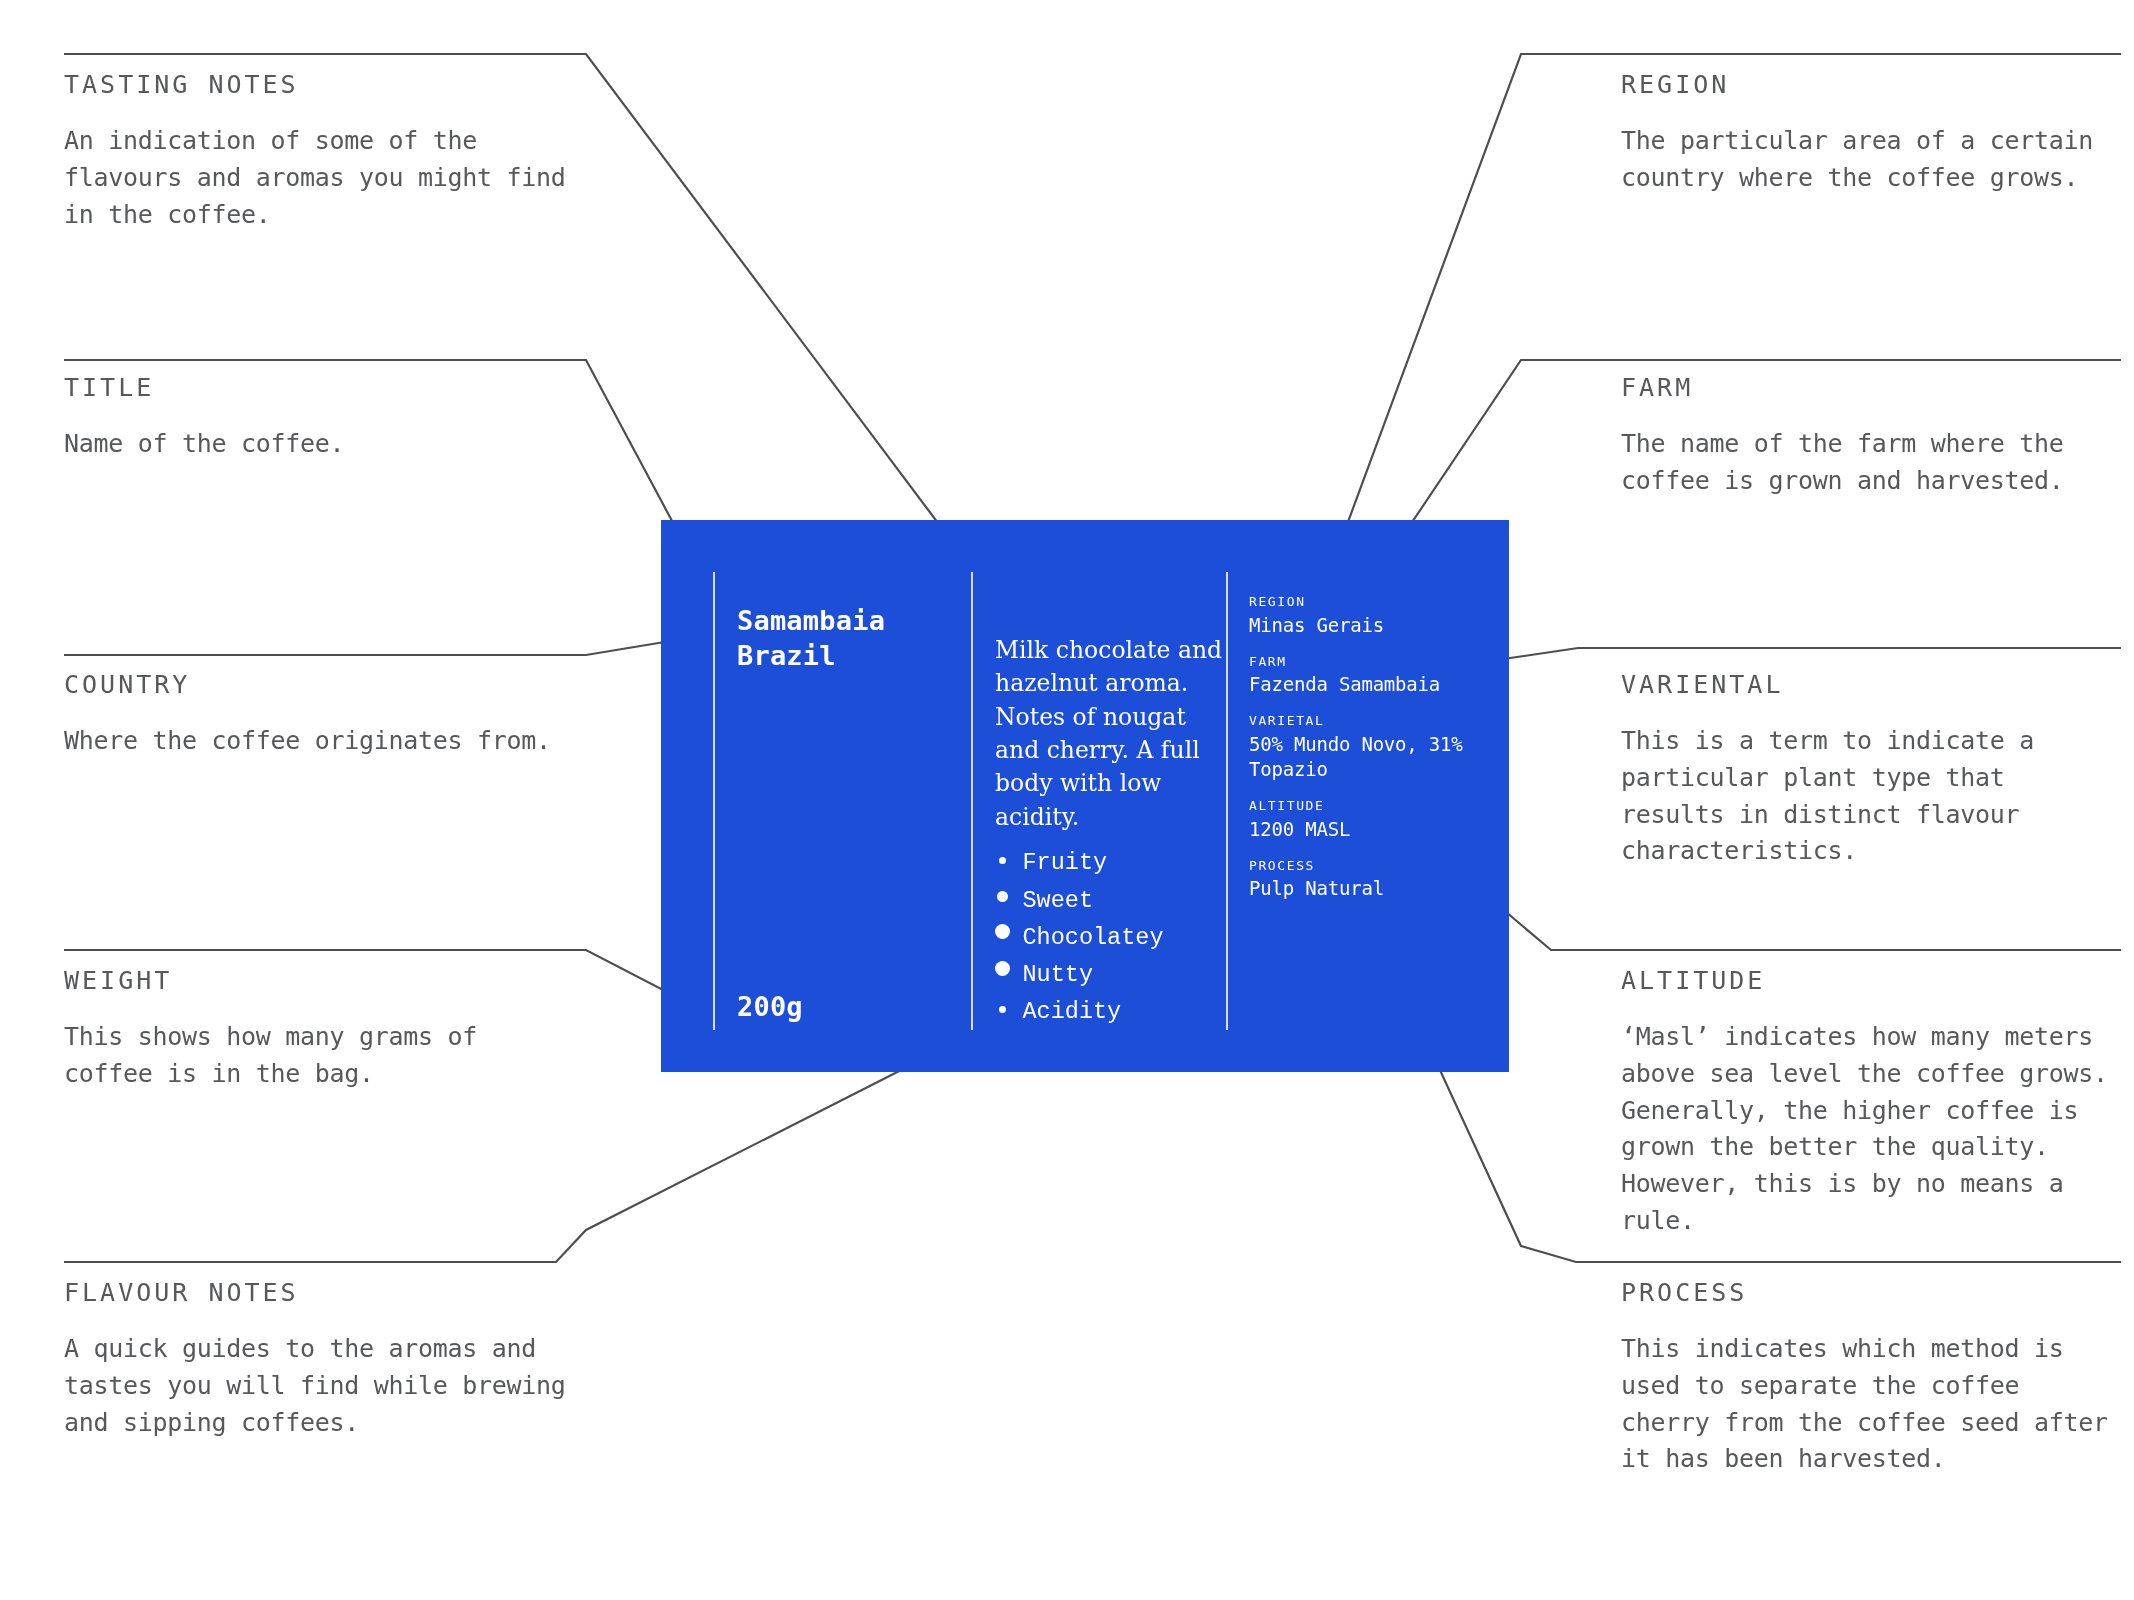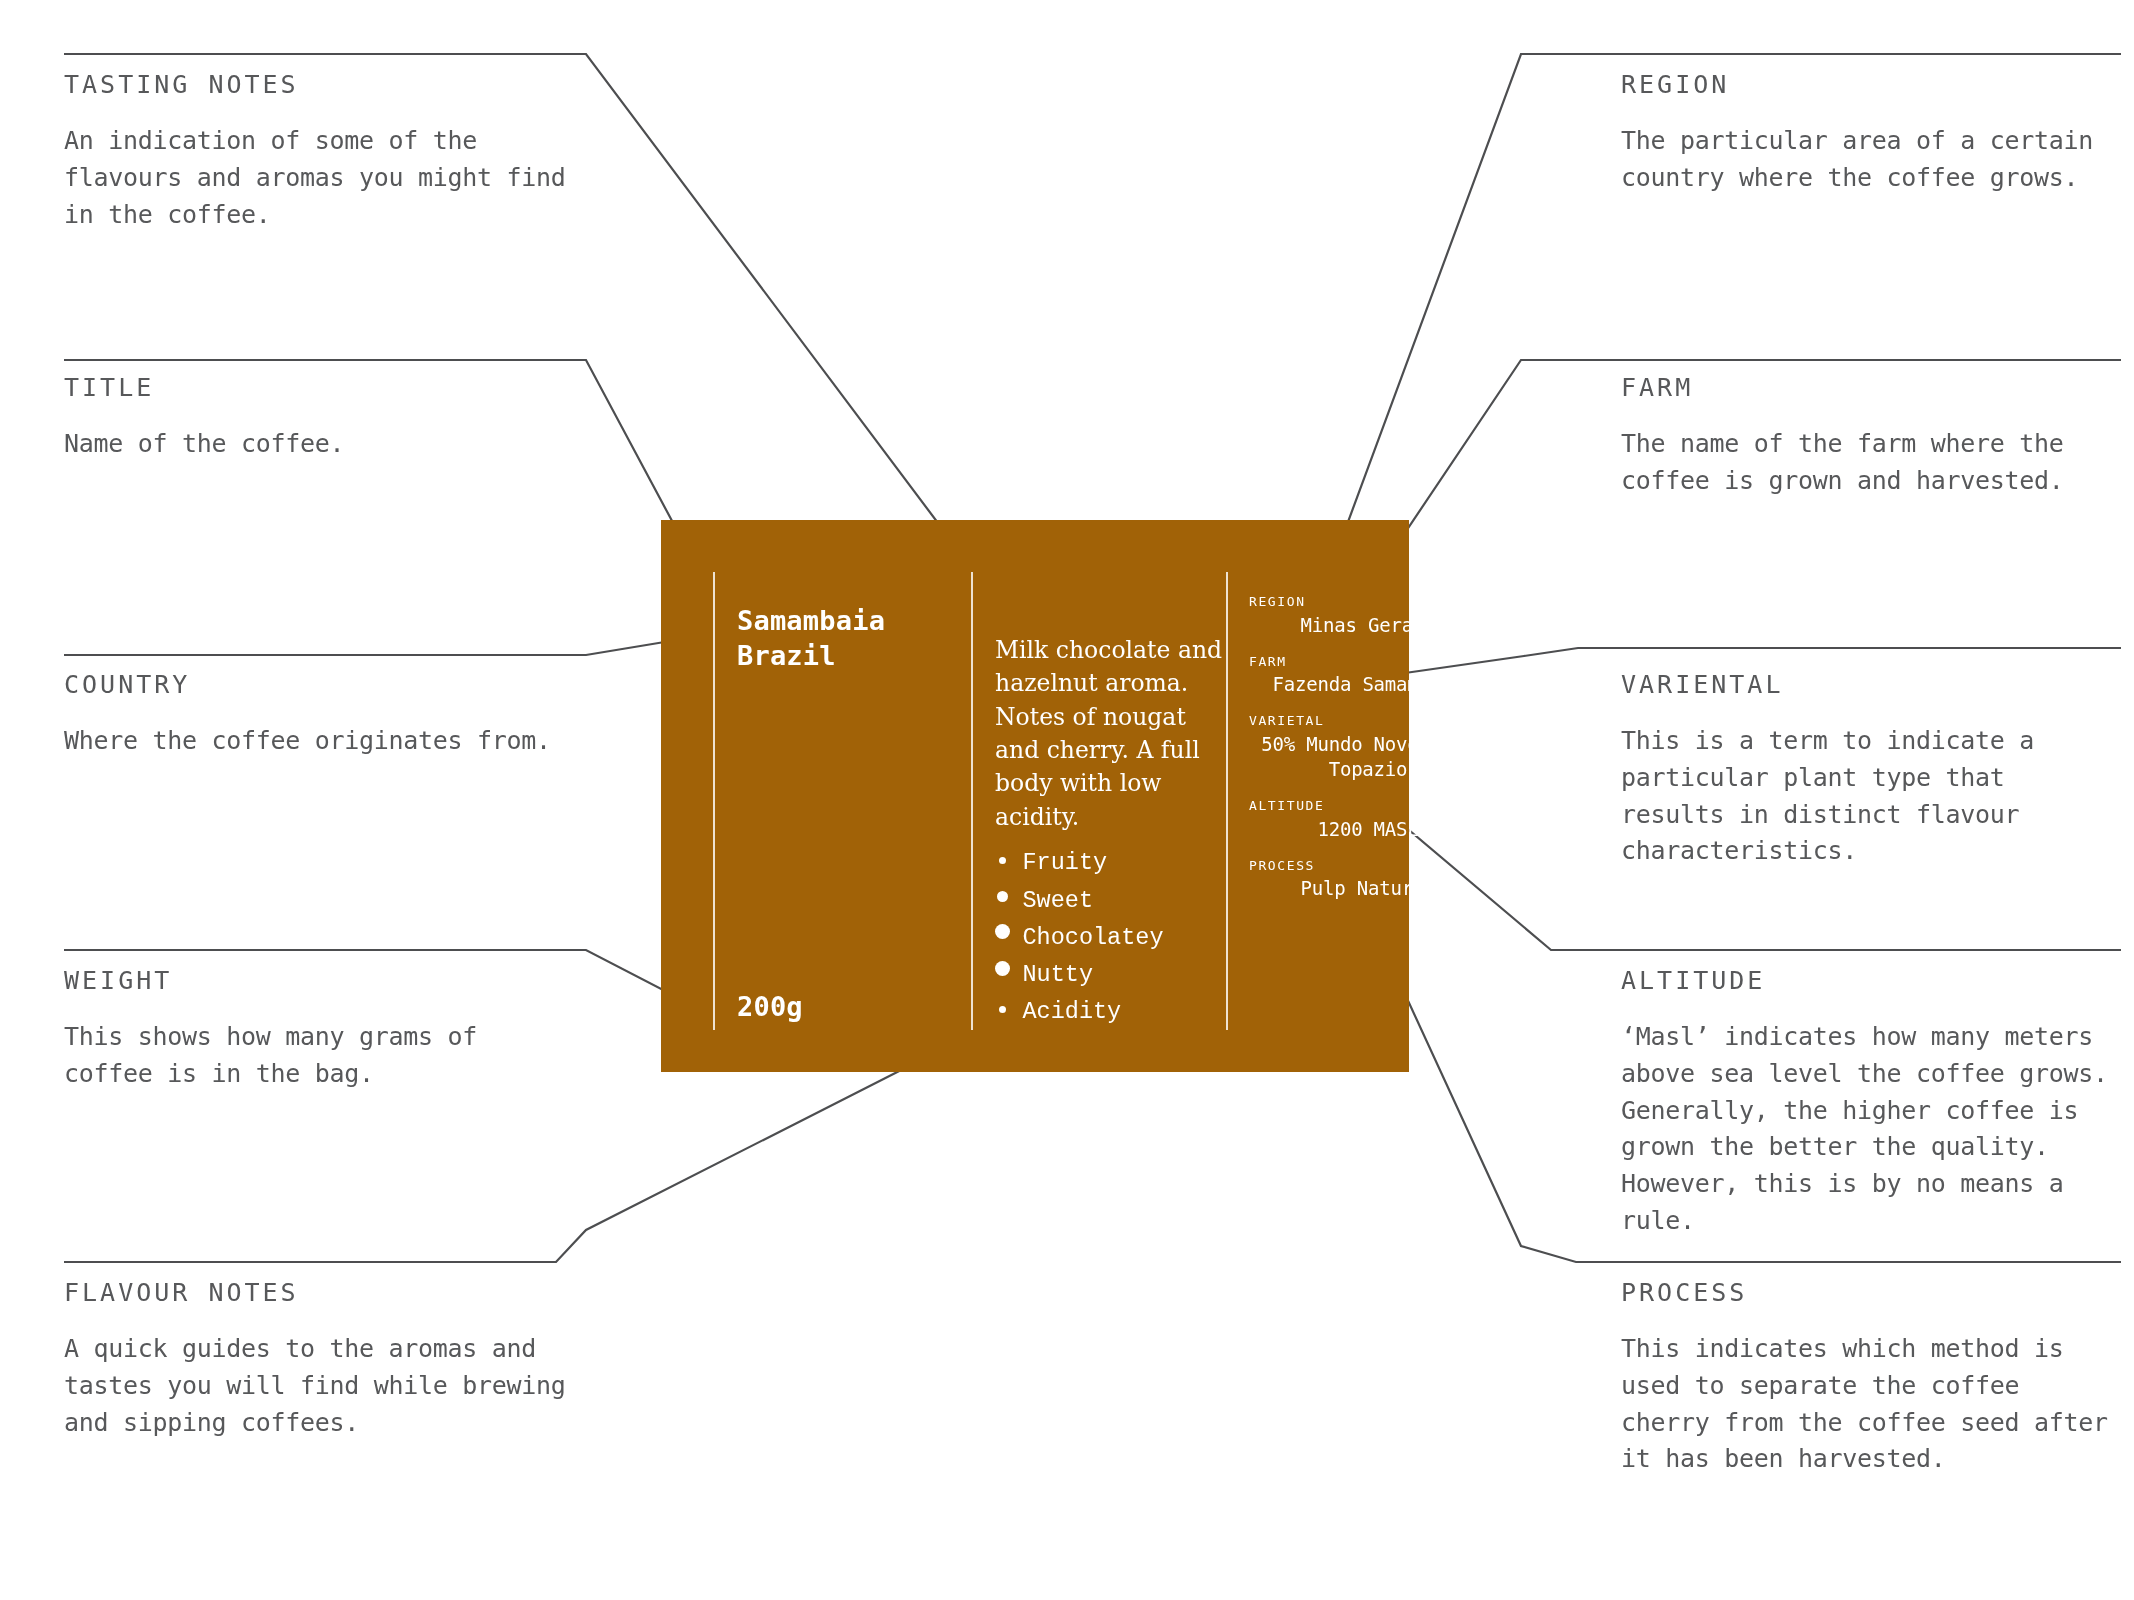--- a/index.html
+++ b/index.html
@@ -54,23 +54,23 @@
     color: #57585a;
     letter-spacing: -0.3px;
     margin: 0;
   }
 
   
   #label {
     position: absolute;
     left: 645px;
     top: 520px;
-    width: 748px;
+    width: 848px;
     height: 552px;
-    background: #a16207;
+    background: #1d4ed8;
     color: #ffffff;
     box-sizing: border-box;
   }
   .lbl-rule {
     position: absolute;
     top: 52px;
     bottom: 42px;
     width: 2px;
     background: rgba(255,255,255,0.82);
   }
@@ -156,21 +156,20 @@
     color: #ffffff;
     line-height: 1.2;
     margin-bottom: 3px;
   }
   .meta-val {
     font-family: "DejaVu Sans Mono", "Liberation Mono", monospace;
     font-size: 19px;
     letter-spacing: -0.2px;
     line-height: 1.32;
     color: #ffffff;
-    text-align: center;
   }
 </style>
 </head>
 <body>
 
 <div id="stage">
 
   <svg id="leaders" viewBox="0 0 2134 1600" width="2134" height="1600" xmlns="http://www.w3.org/2000/svg">
     <g fill="none" stroke="#4d4e50" stroke-width="2.2" stroke-linejoin="miter" stroke-linecap="butt">
 

